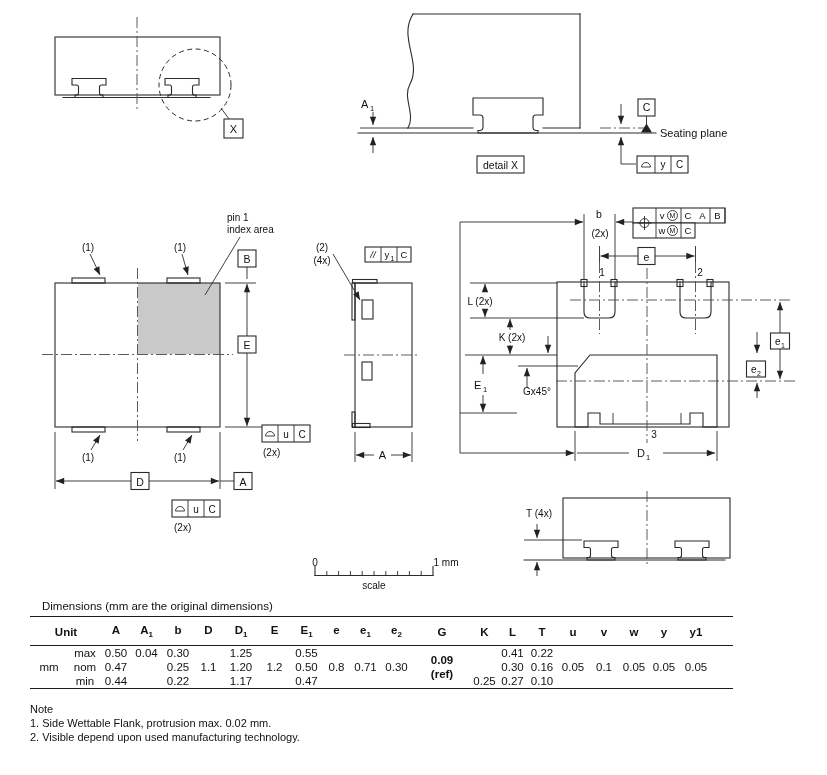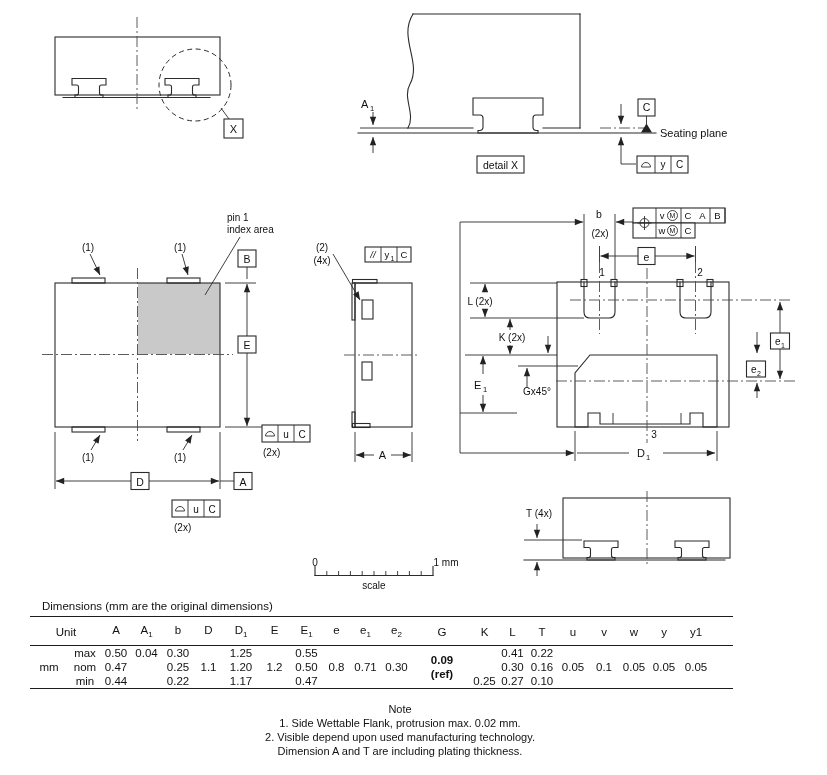--- a/index.html
+++ b/index.html
@@ -16,27 +16,27 @@
   svg .sub{font-size:7.5px;}
   svg .subm{font-size:7px;}
   svg .mid{text-anchor:middle;}
   svg .ital{font-style:italic;}
   svg .boxr{stroke:#2b2b2b;stroke-width:1.1;fill:#fff;}
   svg .grayfill{fill:#c9c9c9;stroke:none;}
   
   #tablewrap{position:absolute;left:30px;top:600px;width:705px;}
   #tabletitle{font-size:11.5px;margin:0 0 4px 12px;}
   table.dim-table{border-collapse:collapse;table-layout:fixed;width:703px;font-size:11.5px;color:#111;}
-  table.dim-table th{font-weight:normal;padding:7px 0 6px 0;text-align:center;}
+  table.dim-table th{font-weight:bold;padding:7px 0 6px 0;text-align:center;}
   table.dim-table td{padding:0;text-align:center;line-height:14px;height:14px;}
   table.dim-table thead tr{border-top:1.5px solid #1c1c1c;border-bottom:1.5px solid #1c1c1c;}
   table.dim-table tbody tr.last{border-bottom:1.5px solid #1c1c1c;margin-top:8px;}
   table.dim-table sub{font-size:8px;}
   td.gcell{vertical-align:middle;line-height:12px;font-weight:bold;}
-  #noteswrap{position:absolute;left:30px;top:702px;width:740px;font-size:11px;line-height:14px;text-align:center;}
+  #noteswrap{position:absolute;left:30px;top:702px;width:740px;font-size:11px;line-height:14px;}
 </style>
 </head>
 <body>
 
 <div id="page">
 
 <svg width="827" height="600" viewBox="0 0 827 600">
   <defs>
     <marker id="arw" markerUnits="userSpaceOnUse" markerWidth="10" markerHeight="8" refX="9" refY="4" orient="auto-start-reverse">
       <path d="M0.8,0.8 L9,4 L0.8,7.2 Z" fill="#222"></path>
@@ -483,16 +483,15 @@
         <td></td>
       </tr>
     </tbody>
   </table>
 </div>
 
 <div id="noteswrap">
   <div>Note</div>
   <div>1. Side Wettable Flank, protrusion max. 0.02 mm.</div>
   <div>2. Visible depend upon used manufacturing technology.</div>
-  <div>Dimension A and T are including plating thickness.</div>
 </div>
 
 </div>
 
 </body></html>

